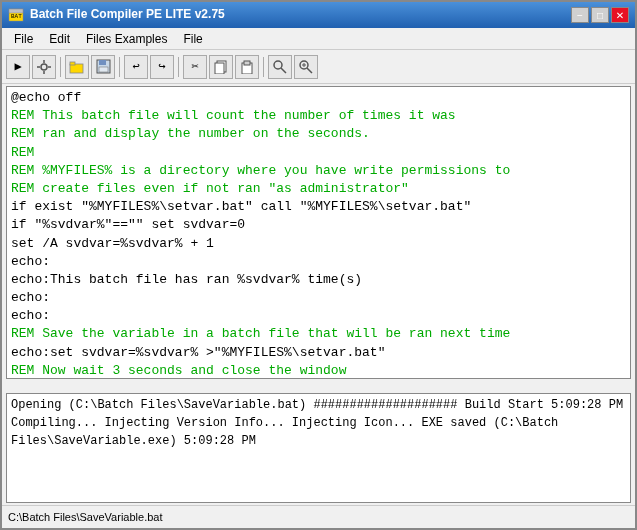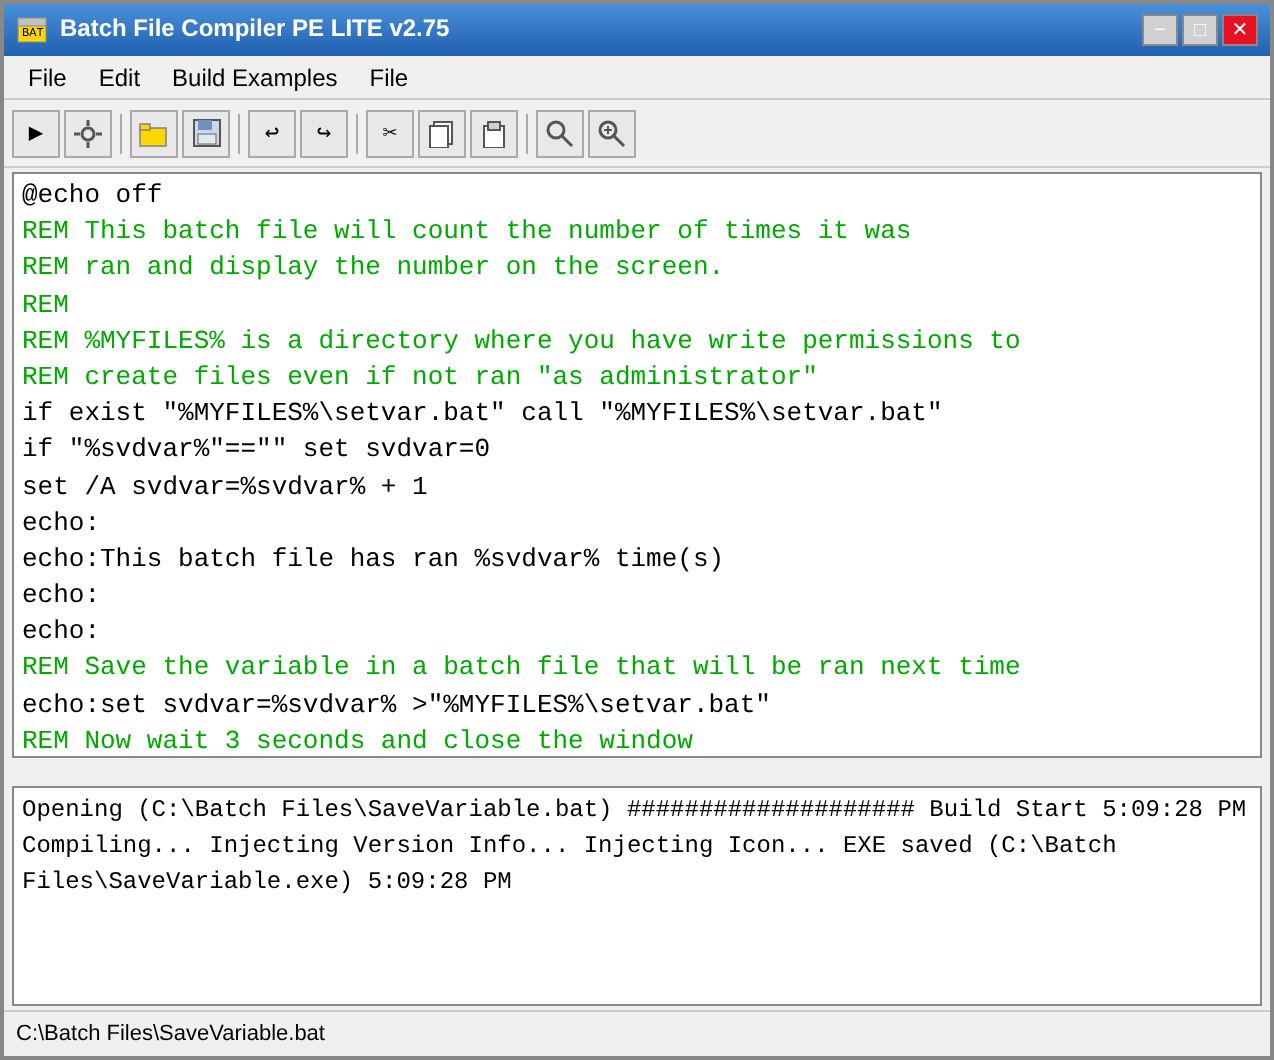--- a/index.html
+++ b/index.html
@@ -181,21 +181,21 @@
     <div class="title-buttons">
       <div class="title-btn">−</div>
       <div class="title-btn">□</div>
       <div class="title-btn close">✕</div>
     </div>
   </div>
 
   <div class="menu-bar">
     <div class="menu-item">File</div>
     <div class="menu-item">Edit</div>
-    <div class="menu-item">Build Examples</div>
+    <div class="menu-item">Files Examples</div>
     <div class="menu-item">File</div>
   </div>
 
   <div class="toolbar">
     <div class="toolbar-btn">▶</div>
     <div class="toolbar-btn">
       <svg width="16" height="16" viewBox="0 0 16 16">
         <circle cx="8" cy="8" r="3" fill="none" stroke="#555" stroke-width="1.5"></circle>
         <line x1="8" y1="1" x2="8" y2="4" stroke="#555" stroke-width="1.5"></line>
         <line x1="8" y1="12" x2="8" y2="15" stroke="#555" stroke-width="1.5"></line>
@@ -247,21 +247,21 @@
         <line x1="8" y1="8" x2="13" y2="13" stroke="#555" stroke-width="1.5"></line>
         <line x1="3" y1="5" x2="7" y2="5" stroke="#555" stroke-width="1"></line>
         <line x1="5" y1="3" x2="5" y2="7" stroke="#555" stroke-width="1"></line>
       </svg>
     </div>
   </div>
 
   <div class="main-editor">
     <div class="editor-content" id="editor-lines"><span class="normal">@echo off</span>
 <span class="rem">REM This batch file will count the number of times it was</span>
-<span class="rem">REM ran and display the number on the screen.</span>
+<span class="rem">REM ran and display the number on the seconds.</span>
 <span class="rem">REM</span>
 <span class="rem">REM %MYFILES% is a directory where you have write permissions to</span>
 <span class="rem">REM create files even if not ran "as administrator"</span>
 <span class="normal">if exist "%MYFILES%\setvar.bat" call "%MYFILES%\setvar.bat"</span>
 <span class="normal">if "%svdvar%"=="" set svdvar=0</span>
 <span class="normal">set /A svdvar=%svdvar% + 1</span>
 <span class="normal">echo:</span>
 <span class="normal">echo:This batch file has ran %svdvar% time(s)</span>
 <span class="normal">echo:</span>
 <span class="normal">echo:</span>

